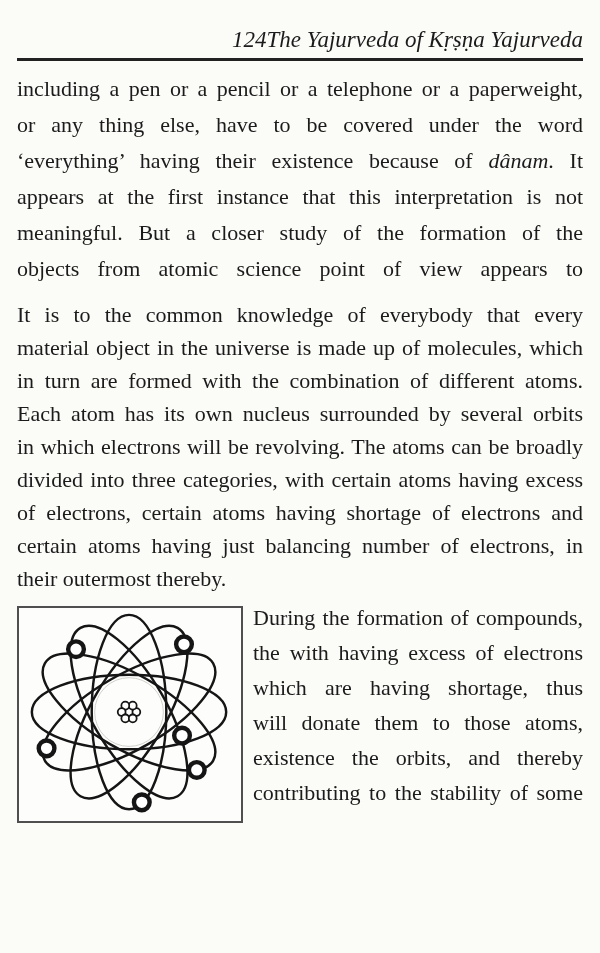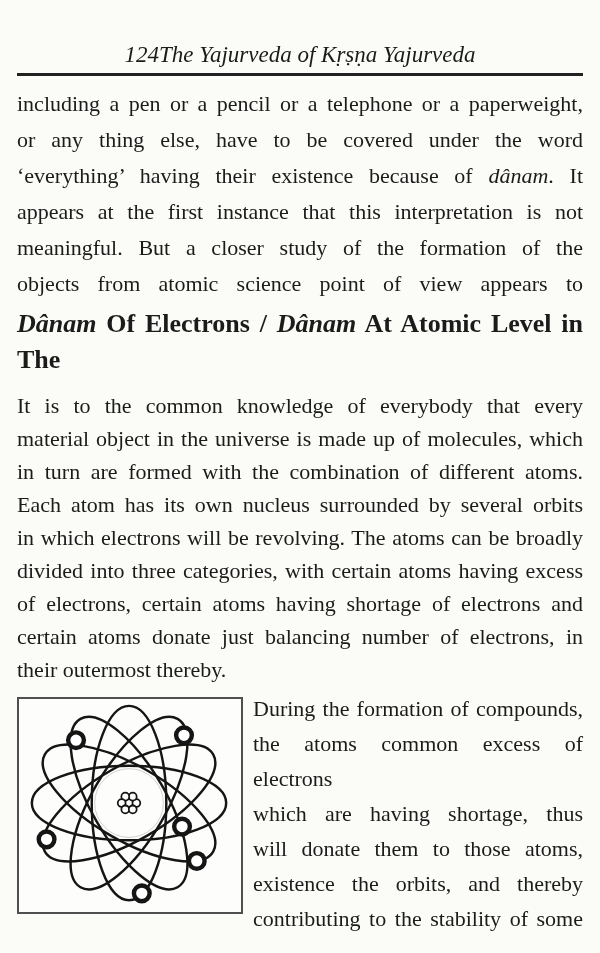--- a/index.html
+++ b/index.html
@@ -15,23 +15,23 @@
     font-family: "Liberation Serif", "DejaVu Serif", serif;
   }
   .page {
     padding: 0 17px;
     box-sizing: border-box;
     width: 600px;
     height: 953px;
   }
   .header {
     display: flex;
-    justify-content: center;
+    justify-content: flex-end;
     align-items: baseline;
-    padding-top: 41px;
+    padding-top: 26px;
     padding-bottom: 5px;
     border-bottom: 3px solid #222;
     font-style: italic;
     font-size: 23px;
     line-height: 27px;
   }
   .para { font-size: 22px; }
   .p1 { margin-top: 10px; line-height: 36px; }
   .p2 { margin-top: 11px;  line-height: 33px; }
   .jline {
@@ -76,32 +76,31 @@
   <section class="para p1">
     <div class="jline">including a pen or a pencil or a telephone or a paperweight,</div>
     <div class="jline">or any thing else, have to be covered under the word</div>
     <div class="jline"><span>‘everything’ having their existence because of </span><em>dânam</em><span>. It</span></div>
     <div class="jline">appears at the first instance that this interpretation is not</div>
     <div class="jline">meaningful. But a closer study of the formation of the</div>
     <div class="jline">objects from atomic science point of view appears to</div>
   </section>
 
   <h2 class="heading">
-    <div class="jline"><em>Dânam</em><span> Of Electrons / </span><em>Dânam</em><span> At Atomic Level in The</span></div>
   </h2>
 
   <section class="para p2">
     <div class="jline">It is to the common knowledge of everybody that every</div>
     <div class="jline">material object in the universe is made up of molecules, which</div>
     <div class="jline">in turn are formed with the combination of different atoms.</div>
     <div class="jline">Each atom has its own nucleus surrounded by several orbits</div>
     <div class="jline">in which electrons will be revolving. The atoms can be broadly</div>
     <div class="jline">divided into three categories, with certain atoms having excess</div>
     <div class="jline">of electrons, certain atoms having shortage of electrons and</div>
-    <div class="jline">certain atoms donate just balancing number of electrons, in</div>
+    <div class="jline">certain atoms having just balancing number of electrons, in</div>
     <div class="jline last">their outermost thereby.</div>
   </section>
 
   <section class="bottom">
 
     <div class="figure-box">
       <svg viewBox="0 0 226 217" xmlns="http://www.w3.org/2000/svg">
         <g fill="none" stroke="#151515" stroke-width="2.5">
           <ellipse cx="112" cy="106" rx="99" ry="38"></ellipse>
           <ellipse cx="112" cy="106" rx="99" ry="38" transform="rotate(30 112 106)"></ellipse>
@@ -126,21 +125,21 @@
           <circle cx="166" cy="130" r="8"></circle>
           <circle cx="181" cy="165" r="8"></circle>
           <circle cx="125" cy="198" r="8"></circle>
           <circle cx="28" cy="143" r="8"></circle>
         </g>
       </svg>
     </div>
 
     <div class="para p3">
       <div class="jline">During the formation of compounds,</div>
-      <div class="jline">the atoms common excess of electrons</div>
+      <div class="jline">the with having excess of electrons</div>
       <div class="jline">which are having shortage, thus</div>
       <div class="jline">will donate them to those atoms,</div>
       <div class="jline">existence the orbits, and thereby</div>
       <div class="jline">contributing to the stability of some</div>
 
     </div>
 
   </section>
 
 </div>

